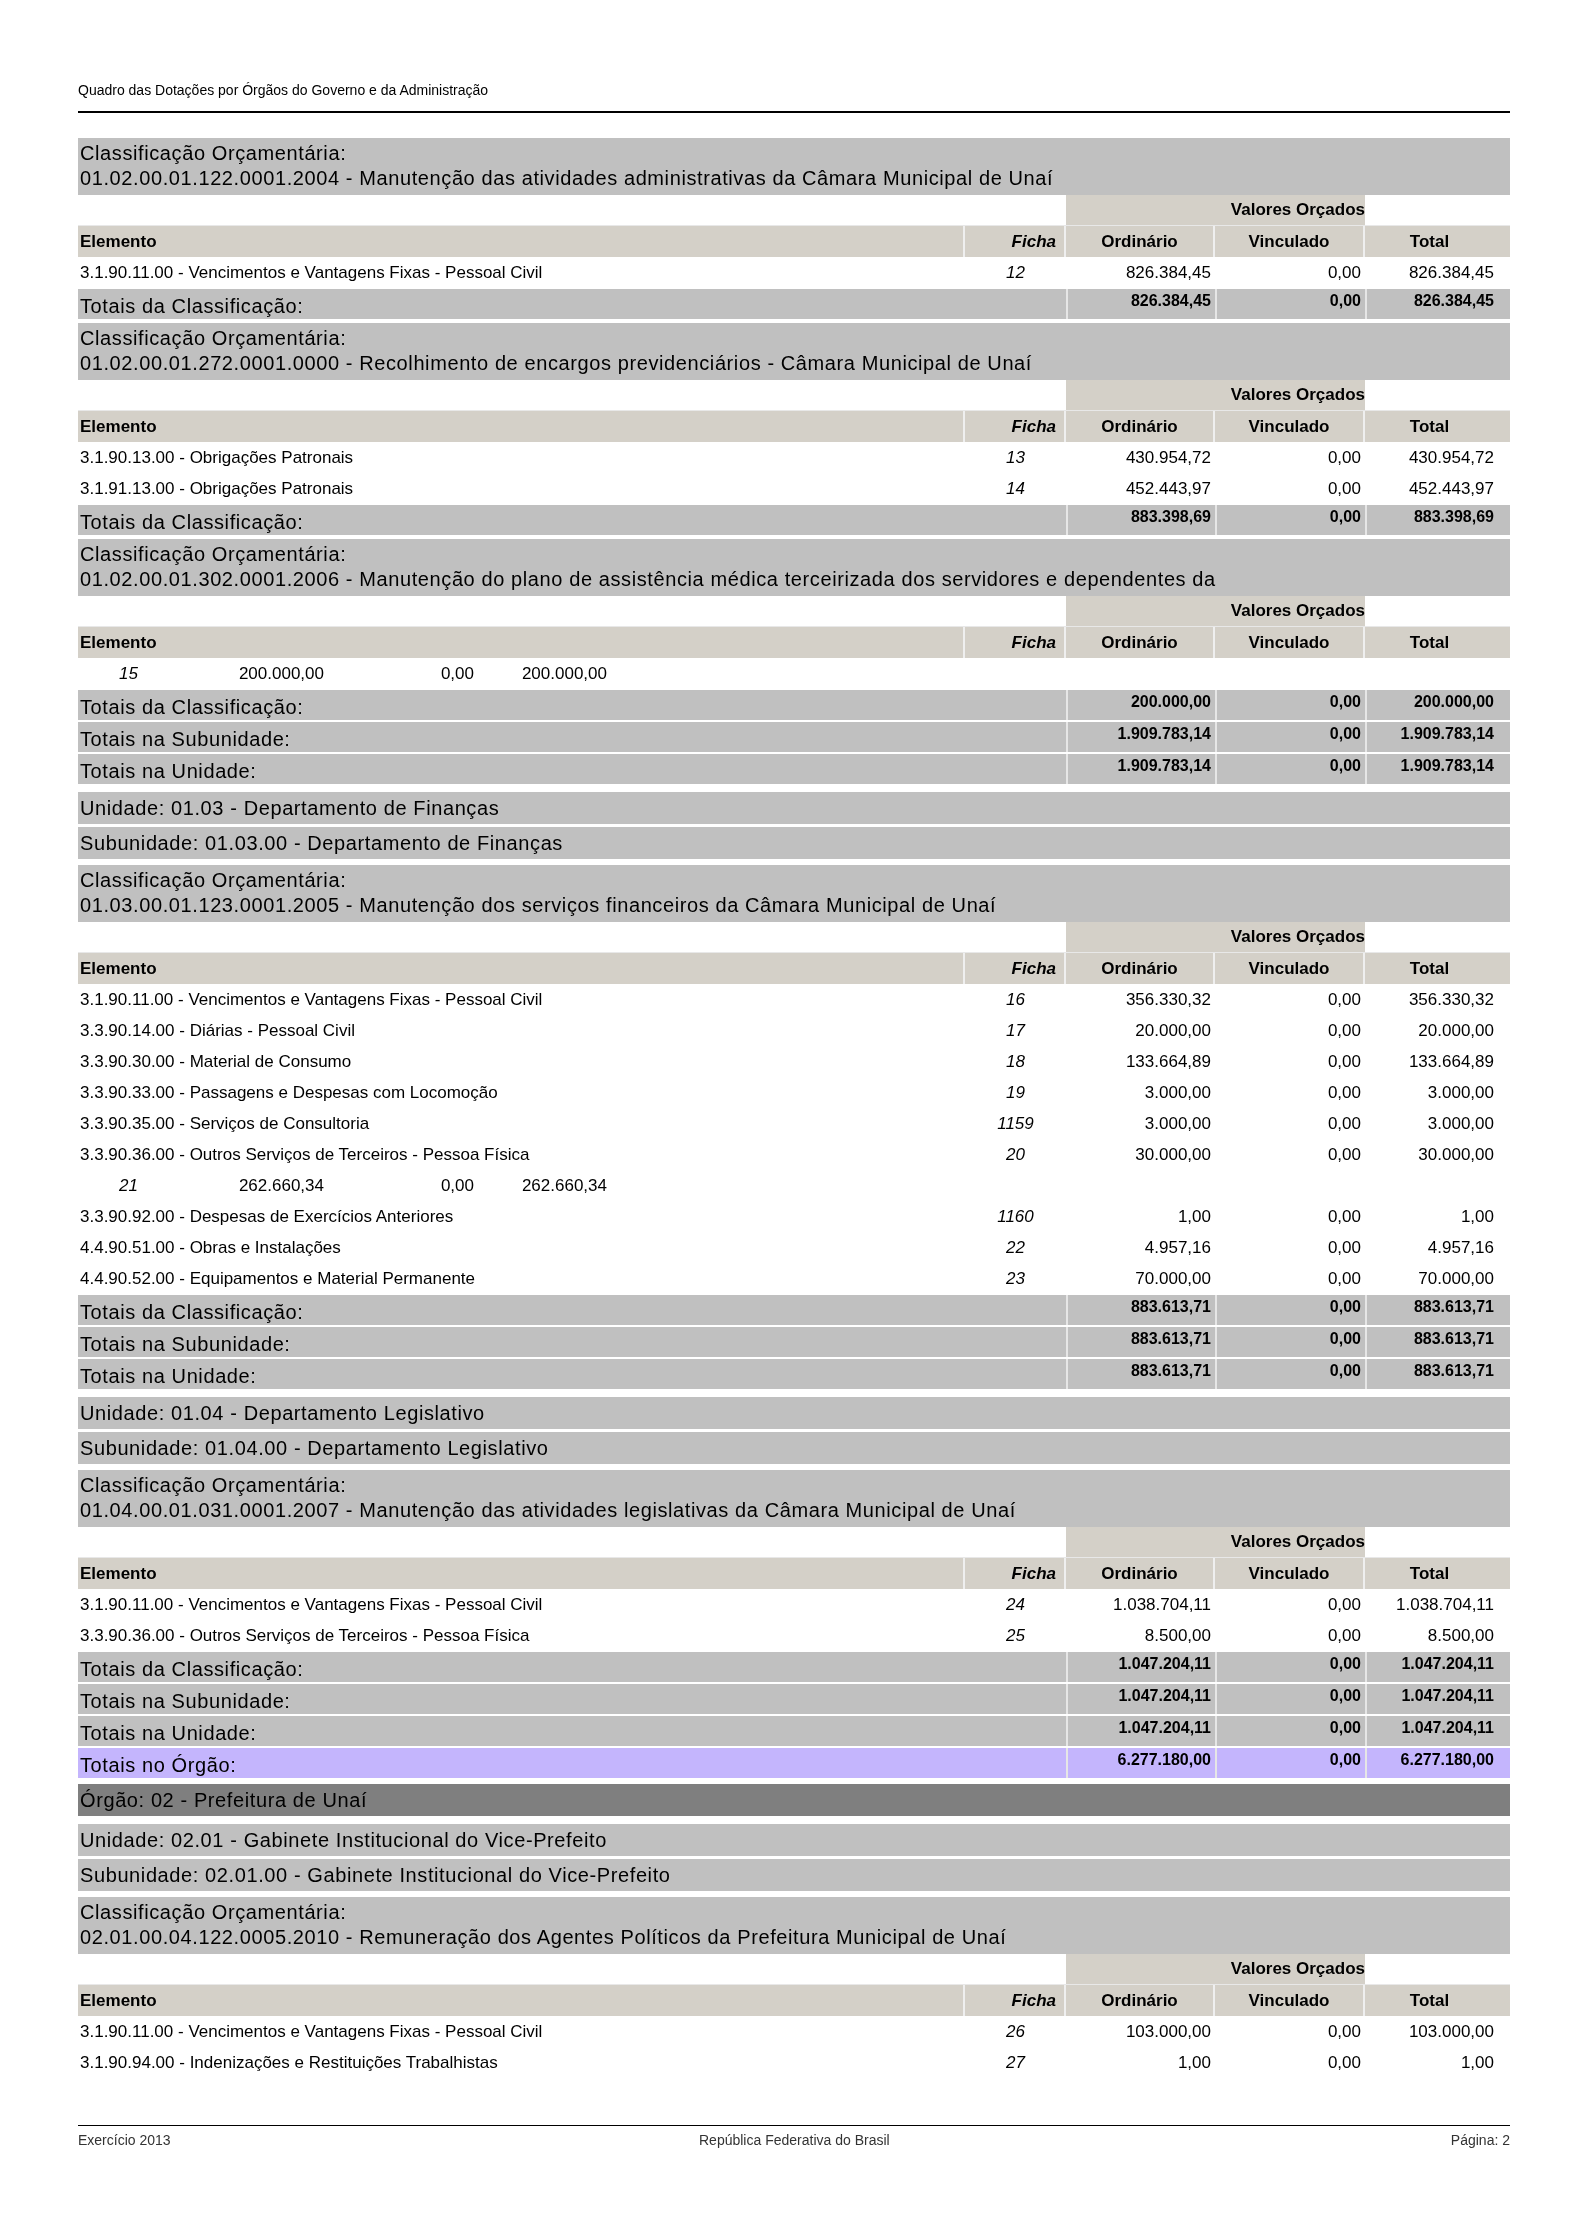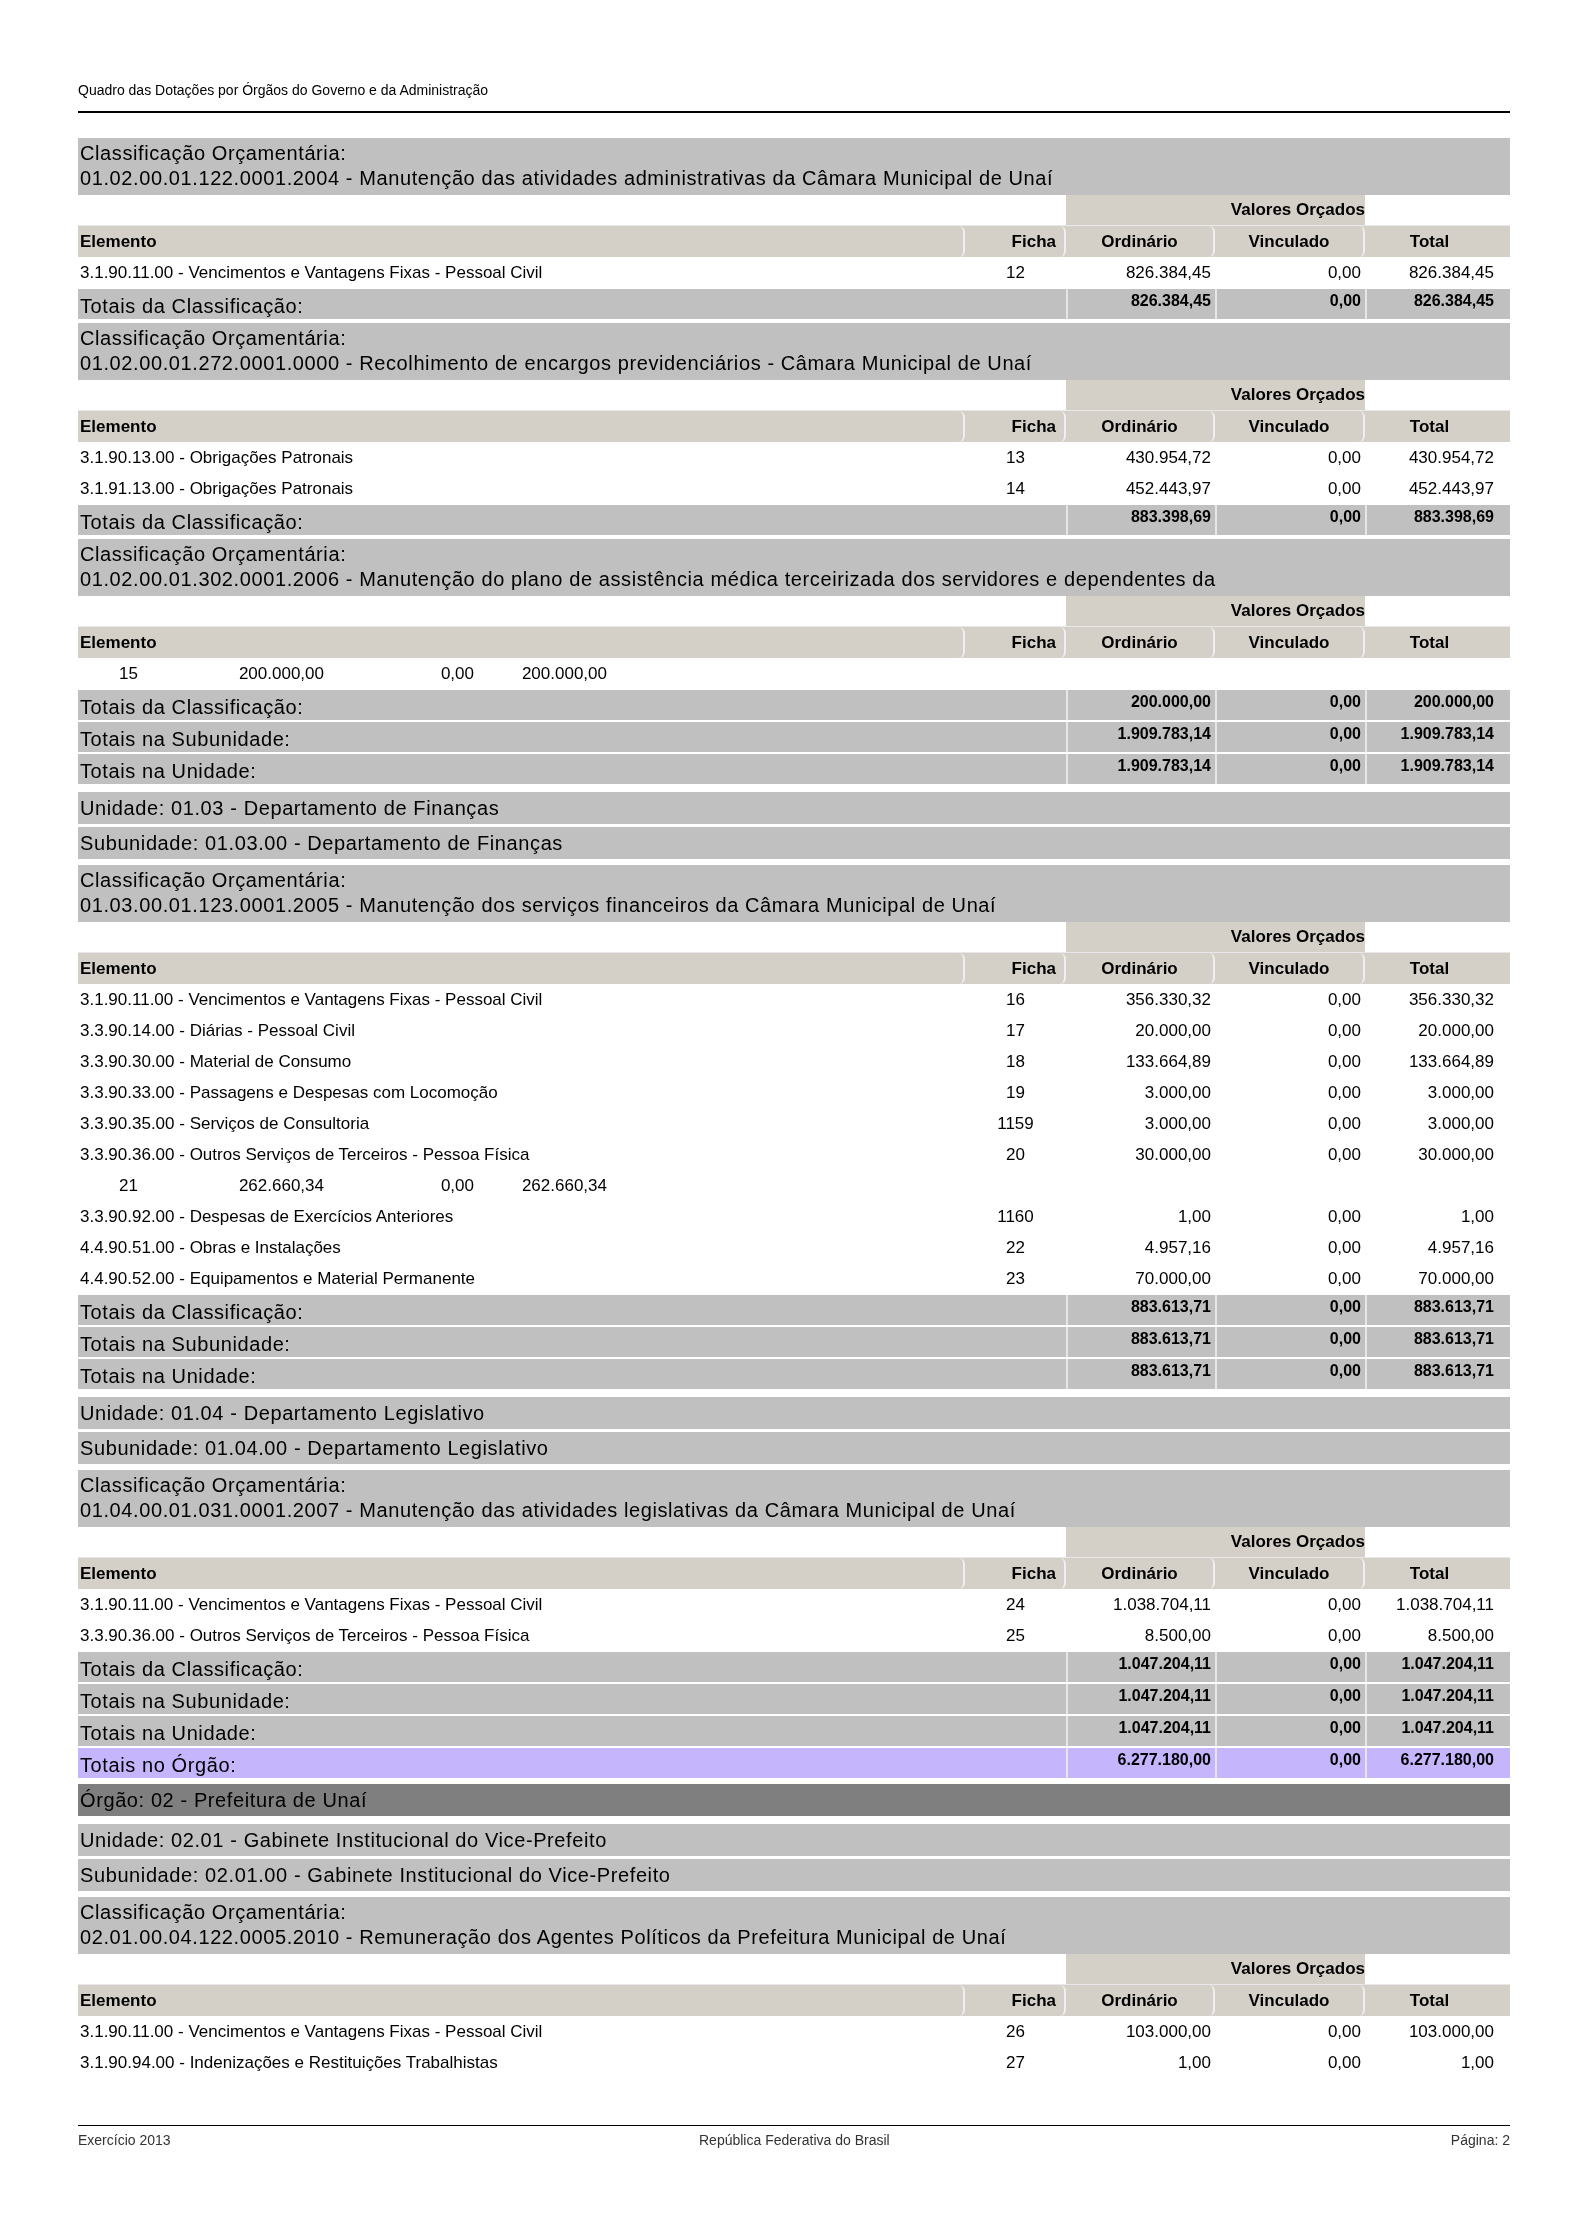--- a/index.html
+++ b/index.html
@@ -6,29 +6,29 @@
   body { width:1580px; height:2232px; position:relative; font-family:"Liberation Sans", sans-serif; color:#000; overflow:hidden; }
   .page-header { position:absolute; left:78px; top:82px; font-size:14px; }
   .header-rule { position:absolute; left:78px; top:111px; width:1432px; height:2px; background:#000; }
   .content { position:absolute; left:78px; top:138px; width:1432px; }
   .band { background:#c0c0c0; font-size:20px; letter-spacing:0.6px; padding:4px 2px; line-height:24px; margin-bottom:3px; }
   .band.dark { background:#7f7f7f; }
   .band.first { margin-top:8px; }
   .cls-band { background:#c0c0c0; font-size:20px; letter-spacing:0.6px; padding:3px 2px 2px 2px; line-height:25px; height:52px; overflow:hidden; white-space:nowrap; margin-top:8px; }
   .row { display:flex; height:31px; align-items:center; }
   .c-el { width:887px; padding-left:2px; box-sizing:border-box; }
-  .c-fi { width:101px; text-align:center; box-sizing:border-box; }
+  .c-fi { width:101px; text-align:center; box-sizing:border-box;font-style:italic; }
   .c-or { width:149px; text-align:right; padding-right:4px; box-sizing:border-box; }
   .c-vi { width:150px; text-align:right; padding-right:4px; box-sizing:border-box; }
   .c-to { width:145px; text-align:right; padding-right:16px; box-sizing:border-box; }
   .vo-row { display:flex; height:30px; }
   .vo-row .spacer { width:988px; }
   .vo-row .vo { width:299px; background:#d4d0c8; text-align:right; font-weight:bold; font-size:17px; line-height:30px; }
   .hdr-row { display:flex; height:31px; background:#d4d0c8; font-weight:bold; font-size:17px; align-items:center; border-top:1px solid #e8e8e8; }
-  .hdr-row > div { height:31px; line-height:31px; border-right:2px solid #efefef;border-radius:6px; }
+  .hdr-row > div { height:31px; line-height:31px; border-right:2px solid #efefef; }
   .hdr-row .c-to { text-align:center; border-right:none; }
   .hdr-row .c-or, .hdr-row .c-vi { text-align:center; padding-right:0; }
   .hdr-row .c-fi { text-align:right; padding-right:8px; }
   .data-row { font-size:17px; }
   .tot-row { display:flex; height:30px; background:#c0c0c0; margin-top:1px; margin-bottom:2px; }
   .tot-row.dark { background:#c4b5fd; }
   .tot-row .lbl { width:988px; font-size:20px; letter-spacing:0.6px; padding-left:2px; box-sizing:border-box; line-height:34px; }
   .tot-row .num { font-weight:bold; font-size:16px; line-height:24px; border-left:2px solid #e6e6e6; }
   .footer { position:absolute; top:2132px; font-size:14px; color:#333; }
   .footer-rule { position:absolute; left:78px; top:2125px; width:1432px; height:1px; background:#000; }

